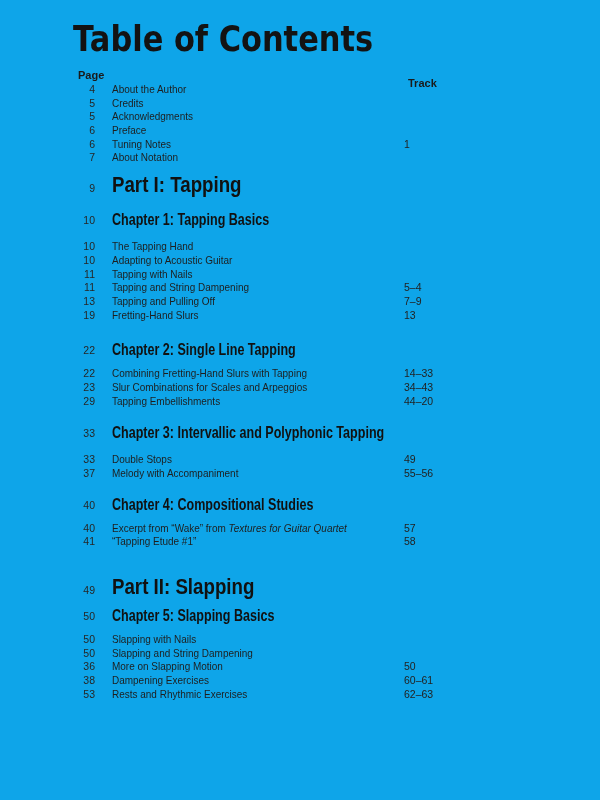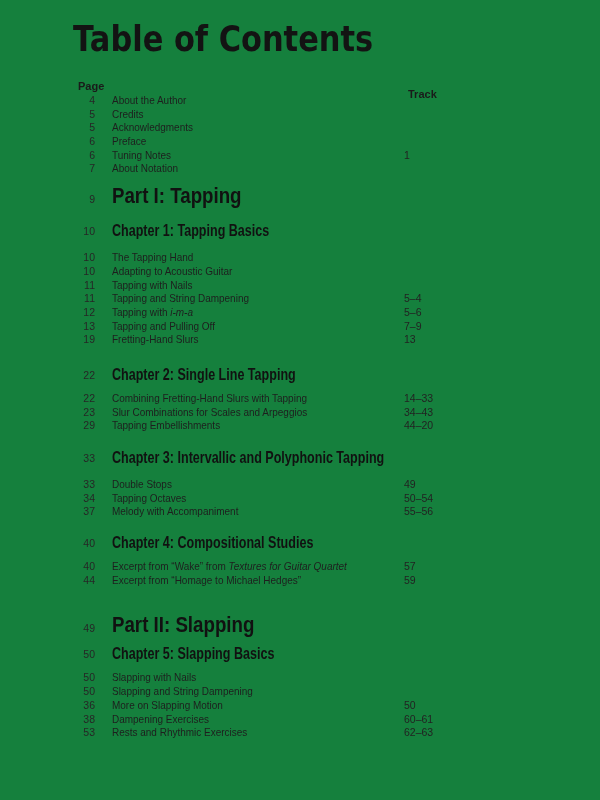--- a/index.html
+++ b/index.html
@@ -1,35 +1,35 @@
 <!DOCTYPE html>
 <html><head>
 <meta charset="utf-8">
 <style>
   html,body{margin:0;padding:0;background:#ffffff;}
   .sheet{
     position:relative;
     width:600px;height:800px;
-    background:#15803d;
+    background:#0ea5e9;
     overflow:hidden;
     font-family:"Liberation Sans",sans-serif;
     color:#1e1e1e;
   }
   h1.toc-title{
     margin:24px 0 0 73px;
     font-family:"DejaVu Sans",sans-serif;
     font-weight:bold;
     font-size:35px;
     line-height:31px;
     color:#131313;
     white-space:nowrap;
     transform:scaleX(.87);
     transform-origin:0 50%;
   }
-  .colheads{position:relative;height:12px;margin-top:25px;font-weight:bold;font-size:11px;color:#1a1a1a;}
+  .colheads{position:relative;height:12px;margin-top:14px;font-weight:bold;font-size:11px;color:#1a1a1a;}
   .colheads .ph{position:absolute;left:78px;top:0;}
   .colheads .th{position:absolute;left:408px;top:8px;}
 
   .row{position:relative;}
   .num{position:absolute;left:0;top:0;width:95px;text-align:right;font-size:10.5px;color:#262626;line-height:inherit;}
   .ttl{position:absolute;left:112px;top:0;white-space:nowrap;line-height:inherit;}
   .trk{position:absolute;left:404px;top:0;font-size:10.5px;color:#222222;line-height:inherit;}
   .it{font-style:italic;}
 
   .entry{height:13.7px;font-size:10.5px;line-height:13.7px;}
@@ -115,25 +115,20 @@
           <span class="num">11</span>
           <span class="ttl"><span>Tapping with Nails</span></span>
           <span class="trk"></span>
         </div>
         <div class="row entry">
           <span class="num">11</span>
           <span class="ttl"><span>Tapping and String Dampening</span></span>
           <span class="trk">5–4</span>
         </div>
         <div class="row entry">
-          <span class="num">12</span>
-          <span class="ttl"><span>Tapping with </span><span class="it">i-m-a</span></span>
-          <span class="trk">5–6</span>
-        </div>
-        <div class="row entry">
           <span class="num">13</span>
           <span class="ttl"><span>Tapping and Pulling Off</span></span>
           <span class="trk">7–9</span>
         </div>
         <div class="row entry">
           <span class="num">19</span>
           <span class="ttl"><span>Fretting-Hand Slurs</span></span>
           <span class="trk">13</span>
         </div>
       </div>
@@ -164,45 +159,40 @@
         <span class="ttl"><span>Chapter 3: Intervallic and Polyphonic Tapping</span></span>
         <span class="trk"></span>
       </div>
       <div class="entries e2">
         <div class="row entry">
           <span class="num">33</span>
           <span class="ttl"><span>Double Stops</span></span>
           <span class="trk">49</span>
         </div>
         <div class="row entry">
-          <span class="num">34</span>
-          <span class="ttl"><span>Tapping Octaves</span></span>
-          <span class="trk">50–54</span>
-        </div>
-        <div class="row entry">
           <span class="num">37</span>
           <span class="ttl"><span>Melody with Accompaniment</span></span>
           <span class="trk">55–56</span>
         </div>
       </div>
       <div class="row chap c3">
         <span class="num">40</span>
         <span class="ttl"><span>Chapter 4: Compositional Studies</span></span>
         <span class="trk"></span>
       </div>
       <div class="entries e3">
         <div class="row entry">
           <span class="num">40</span>
           <span class="ttl"><span>Excerpt from “Wake” from </span><span class="it">Textures for Guitar Quartet</span></span>
           <span class="trk">57</span>
         </div>
         <div class="row entry">
-          <span class="num">44</span>
-          <span class="ttl"><span>Excerpt from “Homage to Michael Hedges”</span></span>
-          <span class="trk">59</span>
+          <span class="num">41</span>
+          <span class="ttl"><span>“Tapping Etude #1”</span></span>
+          <span class="trk">58</span>
         </div>
       </div>
       <div class="row part p1">
         <span class="num">49</span>
         <span class="ttl"><span>Part II: Slapping</span></span>
         <span class="trk"></span>
       </div>
       <div class="row chap c4">
         <span class="num">50</span>
         <span class="ttl"><span>Chapter 5: Slapping Basics</span></span>

